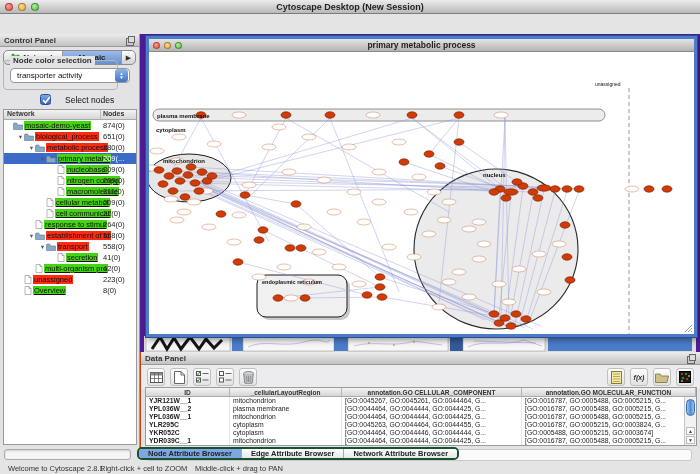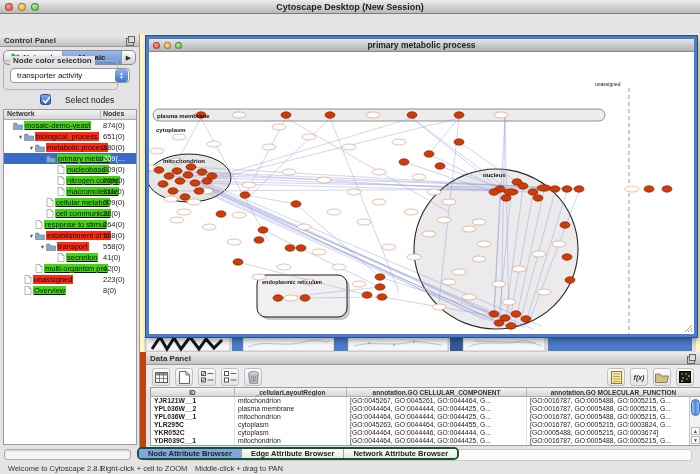--- a/index.html
+++ b/index.html
@@ -59,32 +59,32 @@
   .tree-row { position:relative; height:11px; display:flex; align-items:center; font-size:7.5px; white-space:nowrap; }
   .tree-row.selected { background:#3a6bc7; }
   .tr-arrow { width:7px; font-size:5.5px; color:#555; text-align:center; flex:none; }
   .tr-label { padding:0 1px; color:#111; max-width:68px; overflow:hidden; }
   .tr-label.red { background:#ff2a12; }
   .tr-label.green { background:#44d411;text-decoration:underline; }
   .tr-count { position:absolute; left:99px; font-size:7.5px; color:#222; }
   .tree-row.selected .tr-count { color:#fff; }
 
   
-  #mdi { position:absolute; left:140px; top:34px; width:560px; height:318px; background:#fef9c3; overflow:hidden; }
+  #mdi { position:absolute; left:140px; top:34px; width:560px; height:318px; background:#4c1d95; overflow:hidden; }
   #behind-strip { position:absolute; left:4px; top:300px; width:552px; height:18px; }
   #net-window { position:absolute; left:6px; top:2px; width:551px; height:301px;
     border:3px solid #4a7cc9; outline:1px solid #2a4f91; background:#fff; box-shadow:2px 3px 6px rgba(0,0,0,.4); }
   #net-titlebar { height:13px; background:linear-gradient(#e4e4e4,#b3b3b3); border-bottom:1px solid #8a8a8a; display:flex; align-items:center; position:relative; }
   #net-titlebar .tl { width:7px; height:7px; margin-left:4px; }
   #net-title { position:absolute; left:0; right:0; text-align:center; font-size:8.5px; font-weight:bold; color:#222; }
   #net-canvas { position:absolute; left:0; top:13px; width:545px; height:282px; background:#fff; }
   .grip { position:absolute; right:1px; bottom:1px; }
 
   
-  #data-panel { position:absolute; left:140px; top:352px; width:560px; height:96px; background:#e3e3e6; border-left:6px solid #c2410c; }
+  #data-panel { position:absolute; left:140px; top:352px; width:560px; height:96px; background:#e3e3e6; border-left:1px solid #c2410c; }
   #dp-toolbar { height:24px; display:flex; align-items:center; gap:5px; padding:0 6px; background:#ececee; }
   .dp-ic { width:18px; height:18px; border:1px solid #c0c0c0; border-radius:3px; background:linear-gradient(#fdfdfd,#e2e2e2); display:flex; align-items:center; justify-content:center; }
   .dp-spacer { flex:1; }
   #fx-glyph { font-size:7px; font-style:italic; font-weight:bold; color:#333; }
   #dp-table { position:absolute; left:4px; top:35px; width:552px; height:59px; background:#fff; border:1px solid #9a9a9a; display:flex; flex-direction:column; }
   #dp-head { display:flex; height:10px; background:linear-gradient(#f4f4f4,#d6d6d6); border-bottom:1px solid #aaa; font-size:6.5px; font-weight:bold; color:#333; }
   #dp-head div { border-right:1px solid #b5b5b5; display:flex; align-items:center; justify-content:center; overflow:hidden; white-space:nowrap; }
   #dp-body { flex:1; position:relative; }
   .dp-row { display:flex; height:8px; font-size:6.8px; color:#222; }
   .dp-row div { border-right:1px solid #e4e4e4; padding-left:3px; overflow:hidden; white-space:nowrap; line-height:8px; }

